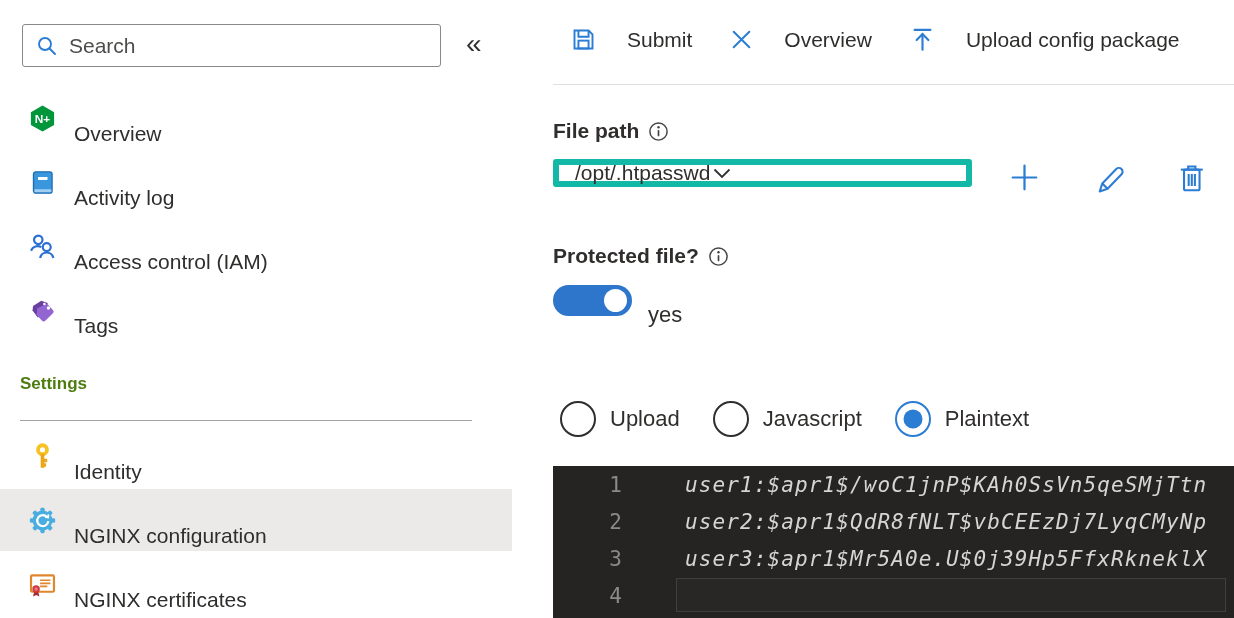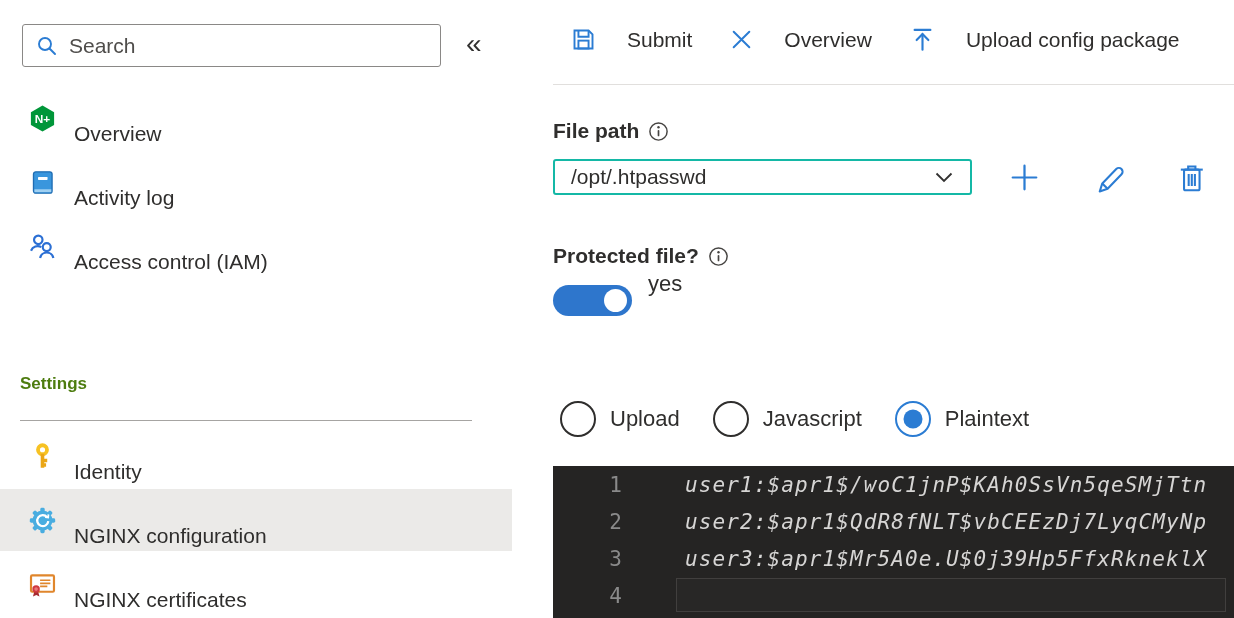--- a/index.html
+++ b/index.html
@@ -28,33 +28,33 @@
   
   #main { position:absolute; left:553px; top:0; width:681px; height:618px; }
   .toolbar { position:absolute; left:17px; top:26px; display:flex; gap:37px; align-items:center; }
   .tb-btn { display:flex; align-items:center; gap:30px; cursor:pointer; }
   .tb-label { font-size:21px; color:#2f2e2d; white-space:nowrap; }
   .toolbar-divider { position:absolute; left:0; top:84px; width:681px; height:1px; background:#e1dfdd; }
 
   .field-label-row { position:absolute; display:flex; align-items:center; gap:9px;font-weight:bold; }
   .field-label { font-size:21px; color:#2f2e2d; }
 
-  .combobox { position:absolute; left:0; top:159px; width:419px; height:36px;
-              border:2px solid #14b8a6; border-radius:3px; display:flex; align-items:center;
-              justify-content:space-between; padding:0 14px 0 16px; cursor:pointer; background:#fff; }
+  .combobox { position:absolute; left:0; top:159px; width:419px; height:28px;
+              border:6px solid #14b8a6; border-radius:3px; display:flex; align-items:center;
+              padding:0 14px 0 16px; cursor:pointer; background:#fff; }
   .combobox .value { font-size:21px; color:#2f2e2d; }
 
   .fp-action { position:absolute; top:160px; width:34px; height:34px; display:flex;
                align-items:center; justify-content:center; cursor:pointer; }
 
   .toggle { position:absolute; left:0; top:285px; width:79px; height:31px; border-radius:17px;
             background:#2e76cc; cursor:pointer; }
   .toggle .knob { position:absolute; right:5px; top:4px; width:23px; height:23px;
                   border-radius:50%; background:#fff; }
-  .toggle-state { position:absolute; left:95px; top:271px; font-size:22px; color:#2f2e2d; }
+  .toggle-state { position:absolute; left:95px; top:302px; font-size:22px; color:#2f2e2d; }
 
   .radio-row { position:absolute; left:7px; top:401px; display:flex; gap:33px; align-items:center; }
   .radio-opt { display:flex; align-items:center; gap:14px; cursor:pointer; }
   .radio-circle { width:36px; height:36px; border-radius:50%; border:2.5px solid #2f2e2d;
                   background:#fff; flex:none; position:relative; }
   .radio-opt.selected .radio-circle { border-color:#2b7cd3; border-width:2.5px; }
   .radio-opt.selected .radio-circle::after { content:""; position:absolute; left:50%; top:50%;
       width:19px; height:19px; border-radius:50%; background:#2b7cd3; transform:translate(-50%,-50%); }
   .radio-label { font-size:22px; color:#2f2e2d; }
 
@@ -111,20 +111,31 @@
     <span class="nav-icon">
       <svg width="27" height="27" viewBox="0 0 24 24">
           <rect x="4" y="2.5" width="16.5" height="19" rx="2" fill="#3a96dd" stroke="#1f6db3" stroke-width="1.2"></rect>
           <rect x="4.8" y="18" width="15" height="2.6" fill="#9fd0f2"></rect>
           <rect x="8" y="7" width="8.5" height="2.8" rx="0.6" fill="#fff"></rect>
         </svg>
     </span>
     <span class="nav-label">Activity log</span>
   </div>
 
+  <div class="nav-item" style="top:279px">
+    <span class="nav-icon">
+      <svg width="28" height="28" viewBox="0 0 24 24">
+          <path d="M3.5 8.5 L10.5 4 l5.5 2 -1 7.5 -7.5 5 -4.5 -6 z" fill="#6b3fa0"></path>
+          <path d="M7 10.5 L14.5 7 a1.8 1.8 0 0 1 1.9 0.5 L20.5 12 a2 2 0 0 1 0 2.8 L14 21.2 a2 2 0 0 1 -2.8 0 L6.5 16.2 z" fill="#9365d2"></path>
+          <circle cx="16.7" cy="10.3" r="1.5" fill="#fff"></circle>
+          <circle cx="13.2" cy="6.9" r="1.1" fill="#fff"></circle>
+        </svg>
+    </span>
+    <span class="nav-label">Tags</span>
+  </div>
 
   <div class="section-header">Settings</div>
   <div class="section-divider"></div>
 
   <div class="nav-item selected" style="top:489px">
     <span class="nav-icon">
       <svg width="29" height="29" viewBox="0 0 24 24">
           <g fill="#49ade0">
             <rect x="10.2" y="1.5" width="3.6" height="21" rx="1.2"></rect>
             <rect x="10.2" y="1.5" width="3.6" height="21" rx="1.2" transform="rotate(45 12 12)"></rect>

